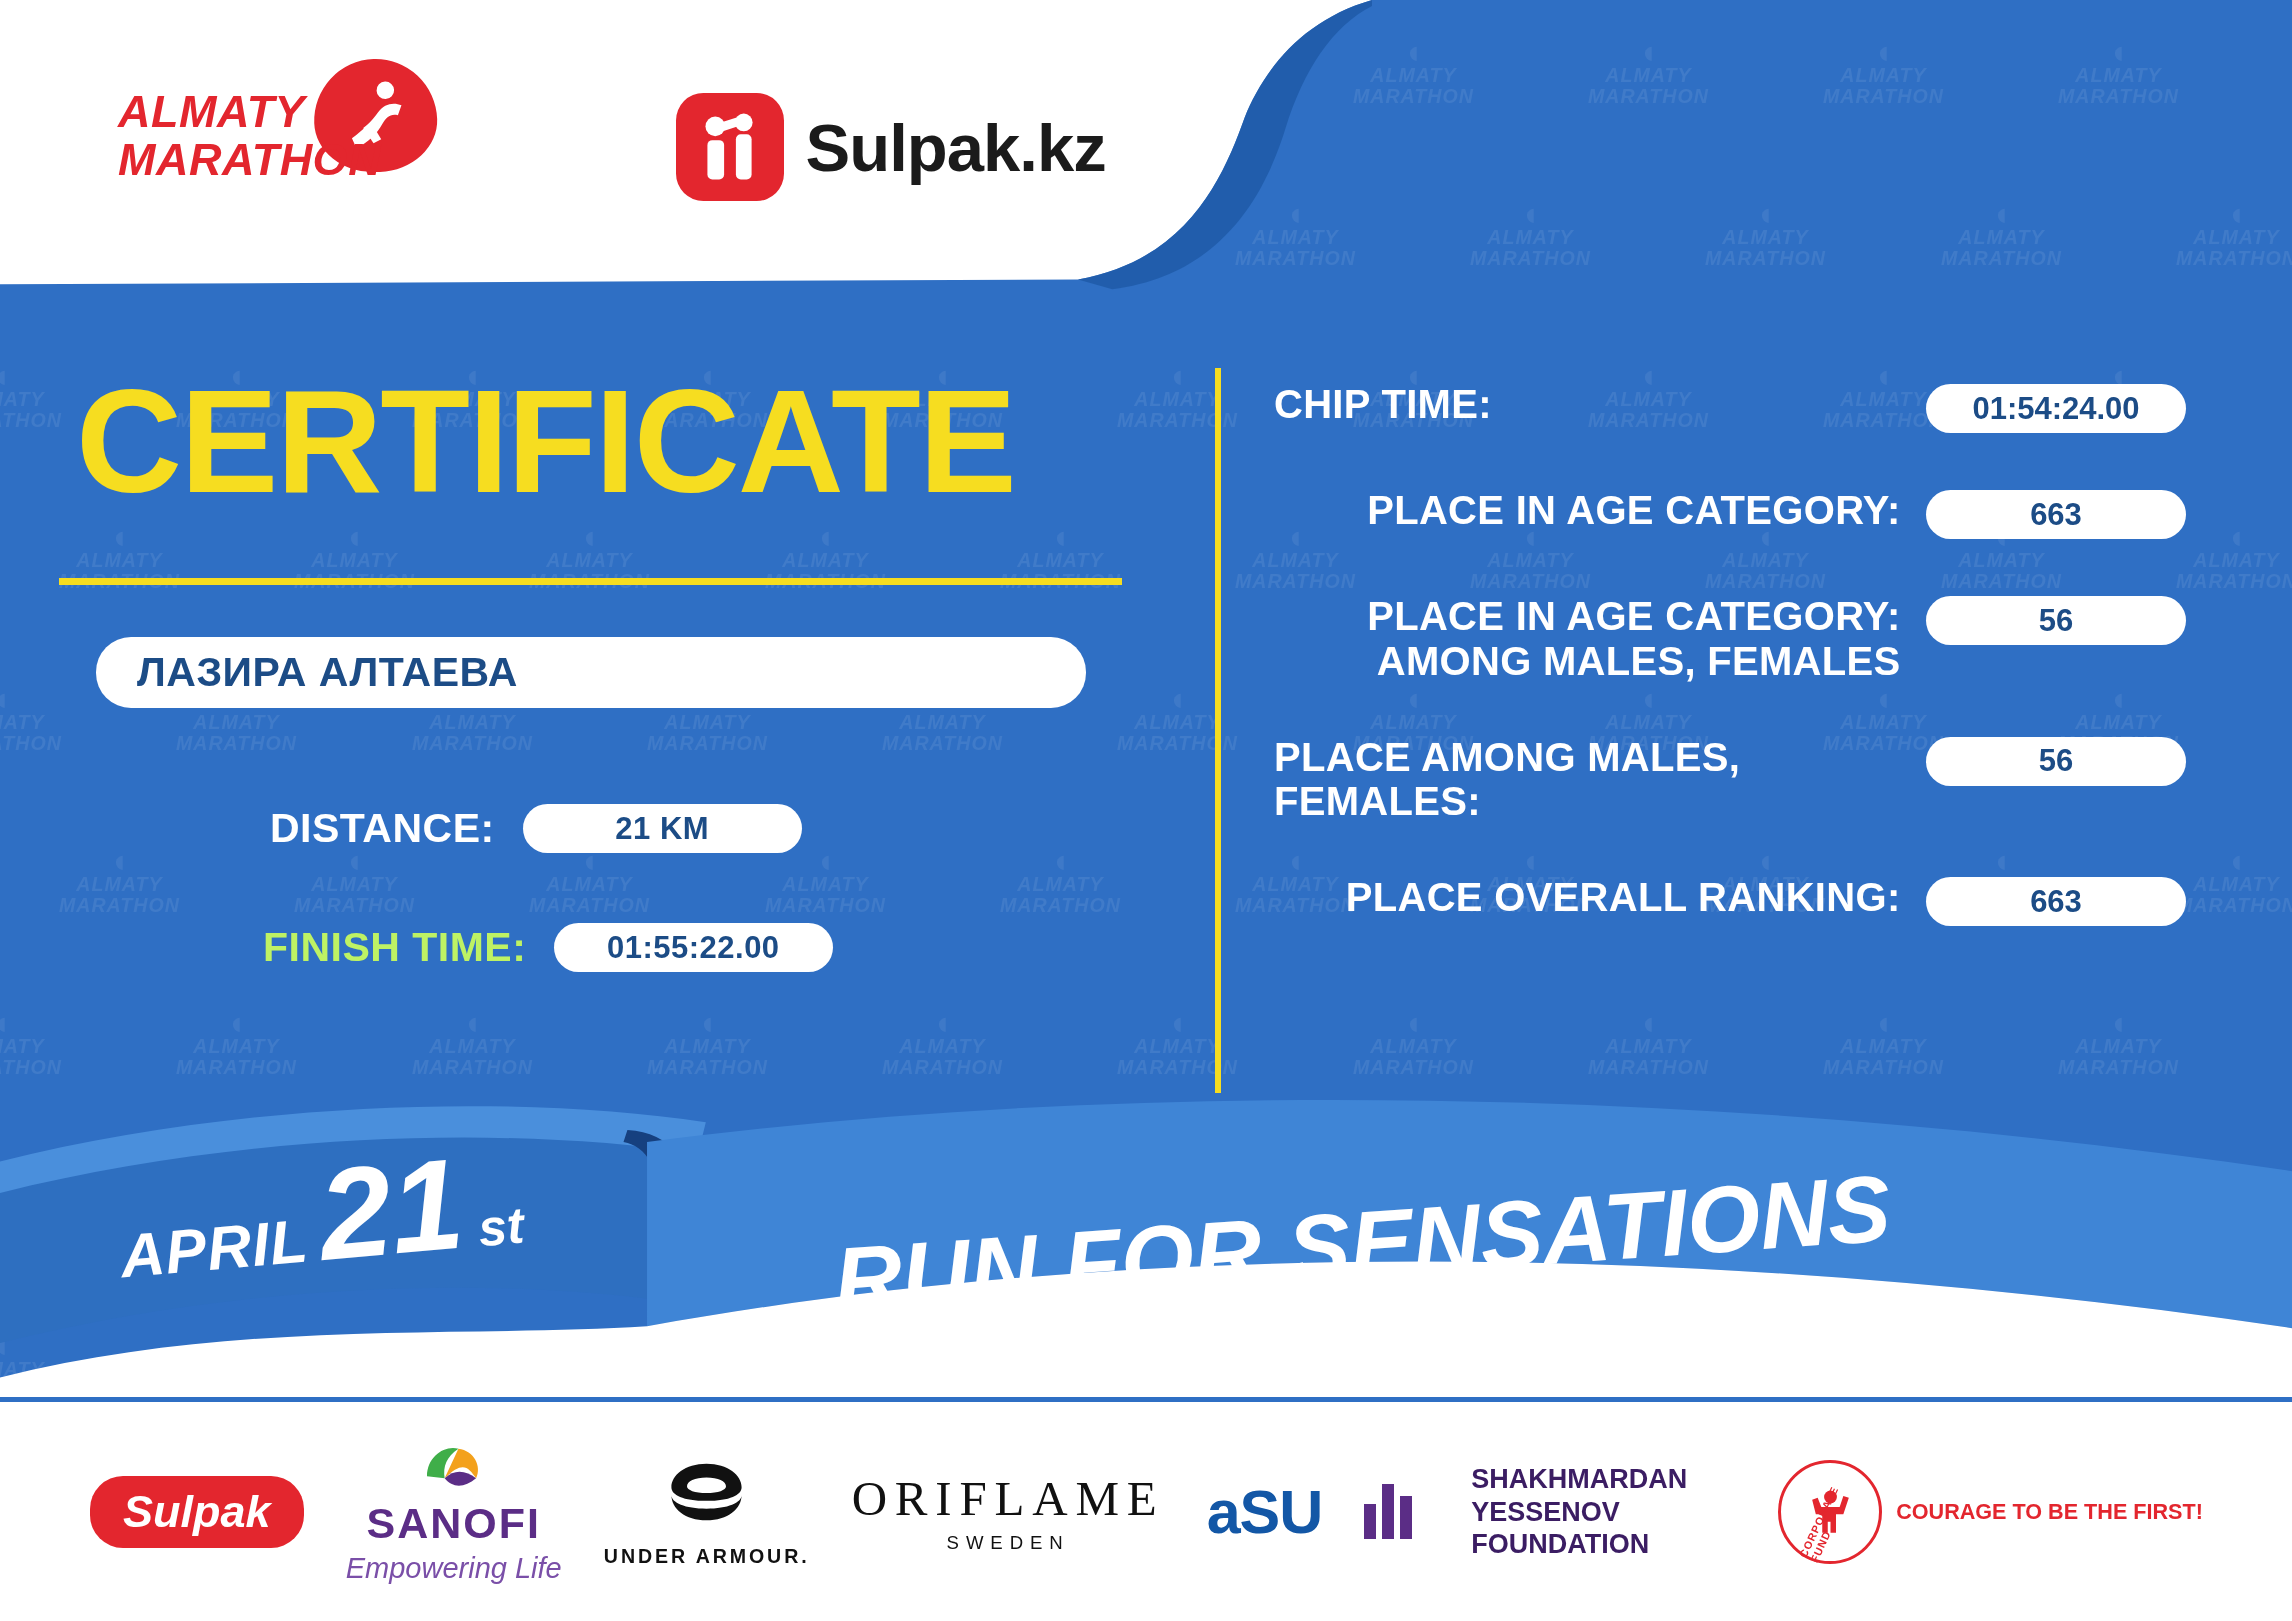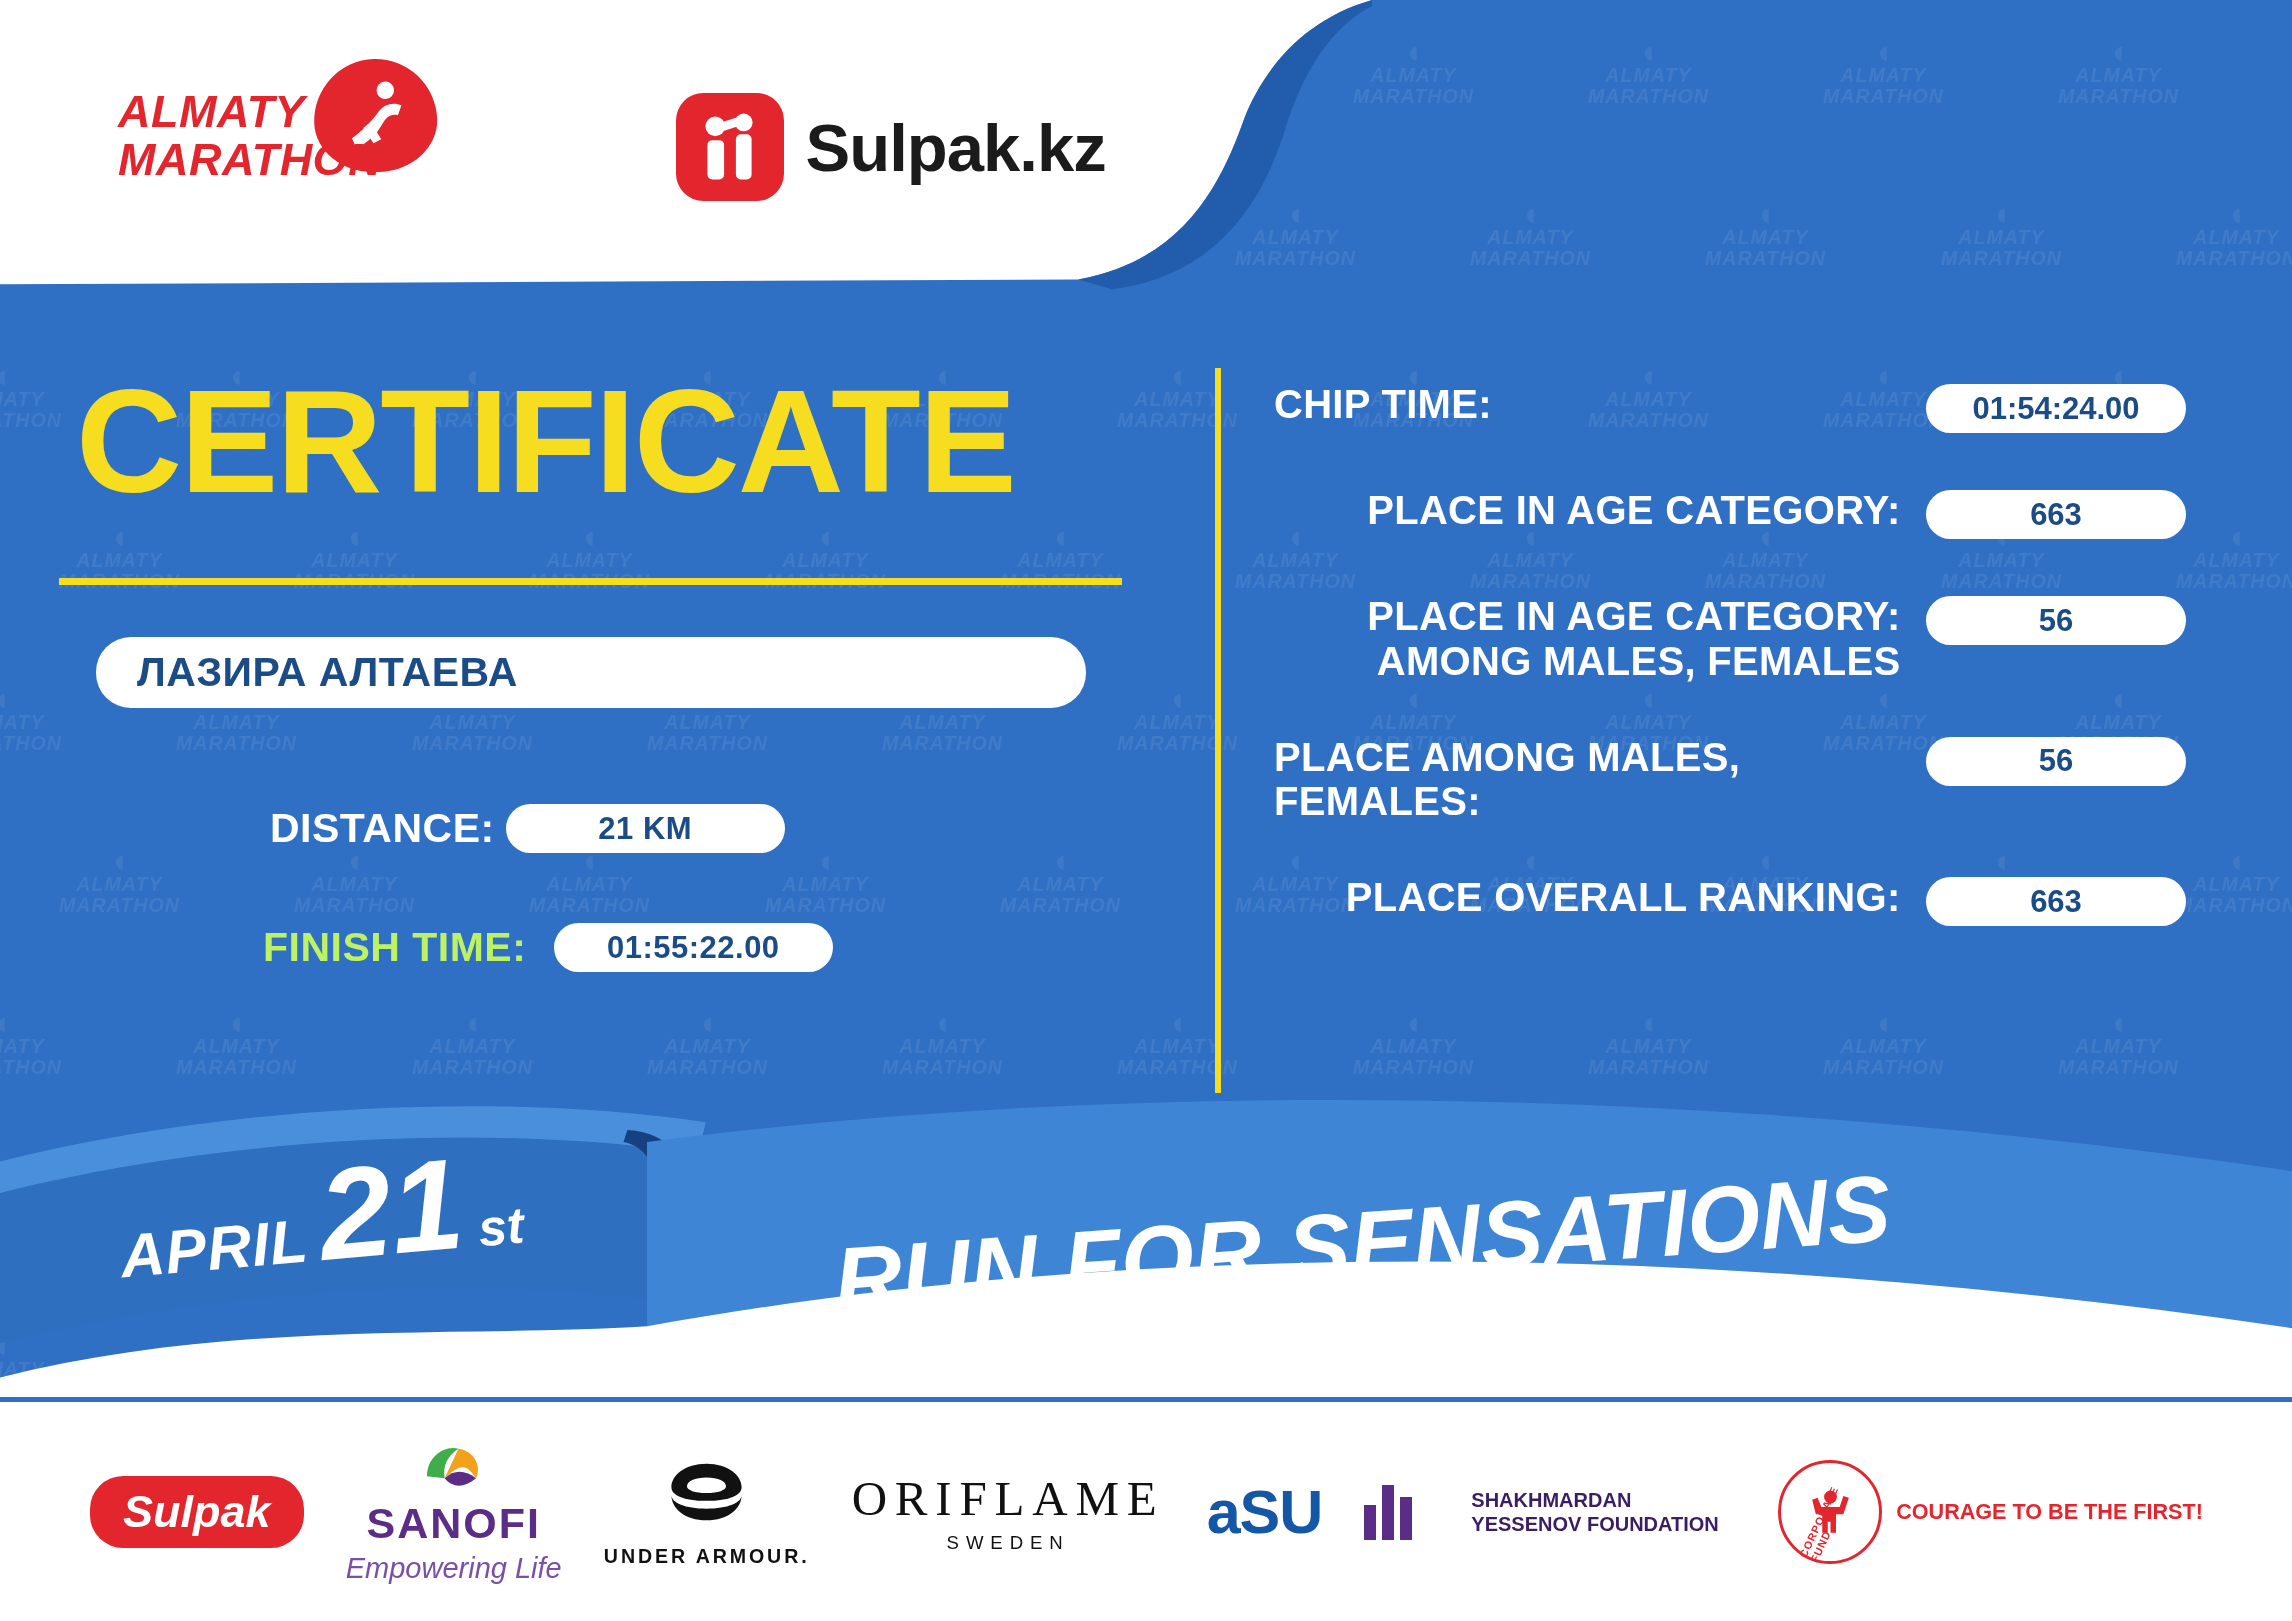--- a/index.html
+++ b/index.html
@@ -167,21 +167,21 @@
     height: 49px;
     display: flex;
     align-items: center;
     justify-content: center;
     color: #1c4c86;
     font-weight: 700;
     font-size: 31px;
     letter-spacing: 0.5px;
   }
 
-  #row-distance { left: 270px; top: 804px; gap: 11px; }
+  #row-distance { left: 270px; top: 804px; gap: 28px; }
   #row-distance .value-pill { width: 279px; }
   #row-finish { left: 263px; top: 923px; gap: 27.4px; }
   #row-finish .value-pill { width: 279px; }
 
   
   .divider {
     position: absolute;
     left: 1215px;
     top: 368px;
     width: 5.9px;
@@ -311,21 +311,21 @@
   }
   .sp-oriflame { text-align: center; color: #111; }
   .sp-oriflame .o-name { font-size: 49px; letter-spacing: 7.8px; font-family: "Liberation Serif", serif; }
   .sp-oriflame .o-sub { font-size: 18.6px; letter-spacing: 6.9px; margin-top: 5.9px; }
   .sp-ua { text-align: center; color: #111; }
   .sp-ua .ua-sub { font-size: 19.6px; letter-spacing: 2.9px; font-weight: 700; margin-top: 7.8px; }
   .sp-asu { color: #1357a6; font-weight: 700; font-size: 61px; letter-spacing: -1px; }
   .sp-syf { display: flex; align-items: center; gap: 15.7px; }
   .syf-bars { display: flex; gap: 5.9px; align-items: flex-end; }
   .syf-bars i { display: block; width: 11.8px; background: #5b2d86; }
-  .sp-syf .syf-text { color: #3b1d63; font-weight: 800; font-size: 20px; line-height: 1.2; max-width: 265px; margin-left: 44px; }
+  .sp-syf .syf-text { color: #3b1d63; font-weight: 800; font-size: 27px; line-height: 1.2; max-width: 265px; margin-left: 44px; }
   .sp-cf { display: flex; align-items: center; gap: 13.7px; }
   .cf-ring {
     width: 98px; height: 98px; border-radius: 50%;
     border: 3.9px solid #e3262e; position: relative;
     display: flex; align-items: center; justify-content: center;
   }
   .cf-text { color: #e3262e; font-weight: 800; font-size: 21.6px; line-height: 1.25; text-align: center; }
   .cf-ring-label {
     position: absolute; font-size: 10.8px; color: #e3262e; font-weight: 700;
     left: -2px; top: 39px; transform: rotate(-65deg); letter-spacing: 1px;

